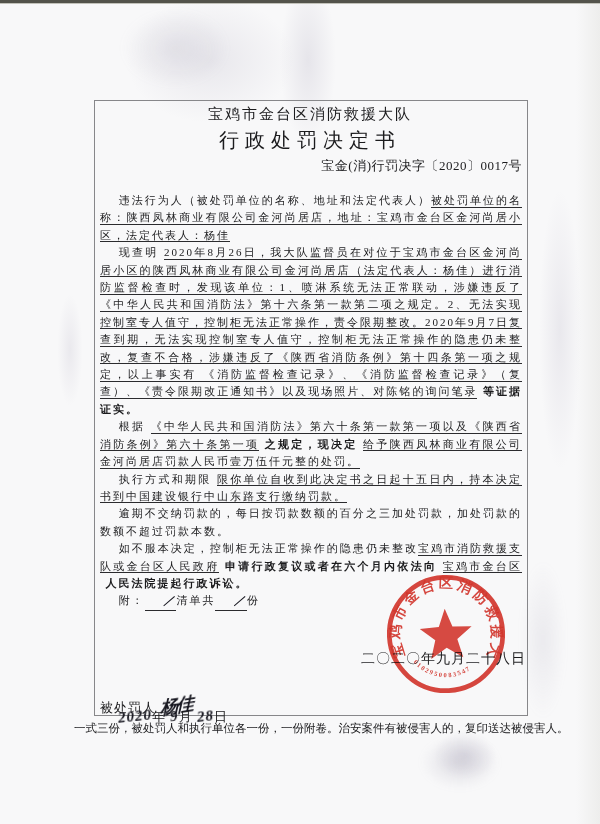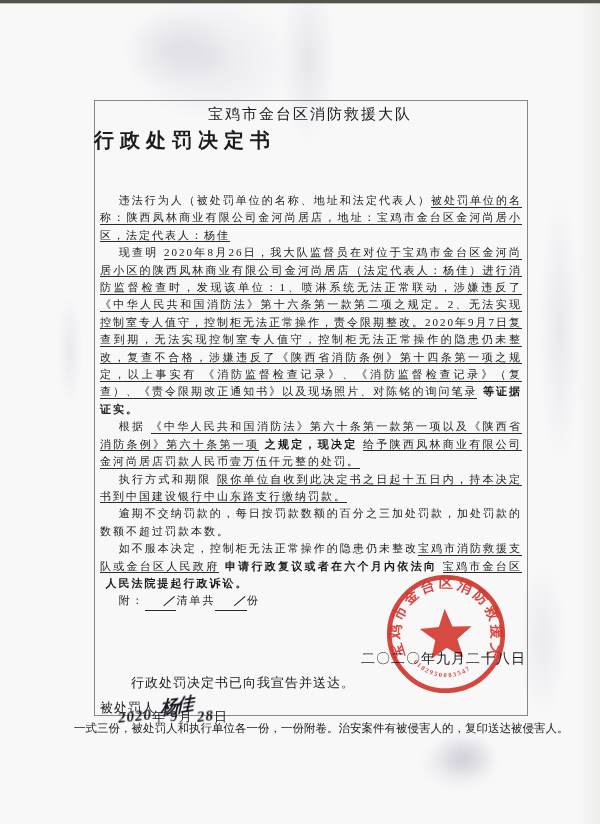--- a/index.html
+++ b/index.html
@@ -32,21 +32,21 @@
   .frame{
     position:absolute;left:94px;top:100px;width:432px;height:614px;
     border:1px solid #87878a;
   }
   .org{
     position:absolute;left:94px;top:105px;width:432px;
     text-align:center;font-size:15px;letter-spacing:2px;font-weight:500;
   }
   .title{
     position:absolute;left:94px;top:127px;width:432px;
-    text-align:left;font-size:20px;font-weight:bold;letter-spacing:6px;
+    text-align:center;font-size:20px;font-weight:normal;letter-spacing:6px;
   }
   .docno{
     position:absolute;left:94px;top:157px;width:428px;
     text-align:right;font-size:13px;letter-spacing:.5px;
   }
   .body{
     position:absolute;left:100px;top:192px;width:422px;
     font-size:11px;line-height:17.4px;letter-spacing:2px;
     text-align:justify;text-justify:inter-character;word-break:break-all;
   }
@@ -91,20 +91,21 @@
   <div class="edge-top"></div>
   <div class="edge-top2"></div>
   <div class="smudge sm1"></div>
   <div class="smudge sm2"></div>
   <div class="smudge sm3"></div>
 
   <div class="frame"></div>
 
   <div class="org">宝鸡市金台区消防救援大队</div>
   <div class="title">行政处罚决定书</div>
+  <div class="docno">宝金(消)行罚决字〔2020〕0017号</div>
 
   <div class="body">
     <p><span>违法行为人（被处罚单位的名称、地址和法定代表人）</span><span class="u">被处罚单位的名称：陕西凤林商业有限公司金河尚居店，地址：宝鸡市金台区金河尚居小区，法定代表人：杨佳</span></p>
     <p><span class="gapr">现查明</span><span class="u">2020年8月26日，我大队监督员在对位于宝鸡市金台区金河尚居小区的陕西凤林商业有限公司金河尚居店（法定代表人：杨佳）进行消防监督检查时，发现该单位：1、喷淋系统无法正常联动，涉嫌违反了《中华人民共和国消防法》第十六条第一款第二项之规定。2、无法实现控制室专人值守，控制柜无法正常操作，责令限期整改。2020年9月7日复查到期，无法实现控制室专人值守，控制柜无法正常操作的隐患仍未整改，复查不合格，涉嫌违反了《陕西省消防条例》第十四条第一项之规定，以上事实有</span><span class="u padl">《消防监督检查记录》、《消防监督检查记录》（复查）、《责令限期改正通知书》以及现场照片、对陈铭的询问笔录</span><span class="gapl">等证据证实。</span></p>
     <p><span class="gapr">根据</span><span class="u">《中华人民共和国消防法》第六十条第一款第一项以及《陕西省消防条例》第六十条第一项</span><span class="gapl gapr">之规定，现决定</span><span class="u">给予陕西凤林商业有限公司金河尚居店罚款人民币壹万伍仟元整的处罚。</span></p>
     <p><span class="gapr">执行方式和期限</span><span class="u">限你单位自收到此决定书之日起十五日内，持本决定书到中国建设银行中山东路支行缴纳罚款。</span></p>
     <p><span>逾期不交纳罚款的，每日按罚款数额的百分之三加处罚款，加处罚款的数额不超过罚款本数。</span></p>
     <p><span>如不服本决定，控制柜无法正常操作的隐患仍未整改</span><span class="u">宝鸡市消防救援支队或金台区人民政府</span><span class="gapl gapr">申请行政复议或者在六个月内依法向</span><span class="u">宝鸡市金台区</span><span class="gapl">人民法院提起行政诉讼。</span></p>
     <p class="att"><span>附：</span><span class="u slash hw">／</span><span>清单共</span><span class="u slash hw">／</span><span>份</span></p>
   </div>
@@ -119,21 +120,20 @@
       <path id="codePath" d="M 25.2 81.9 A 41 41 0 0 0 94.8 81.9" fill="none"></path>
     </defs>
     <text font-size="13.5" font-weight="bold" fill="#d5281e" letter-spacing="3.2" opacity=".92">
       <textPath href="#ringPath" startOffset="0">宝鸡市金台区消防救援大队</textPath>
     </text>
     <text font-size="6.2" font-weight="bold" fill="#d5281e" letter-spacing="1.6" opacity=".92">
       <textPath href="#codePath" startOffset="4">6102950083547</textPath>
     </text>
   </svg>
 
-  <div class="declaration">行政处罚决定书已向我宣告并送达。</div>
 
   <div class="sign-row">
     <span>被处罚人</span><span class="hw hw-sign">杨佳</span>
   </div>
 
   <div class="hw-date-row">
     <span class="hw hw-num">2020</span><span>年</span>
     <span class="hw hw-num">9</span><span>月</span>
     <span class="hw hw-num">28</span><span>日</span>
   </div>

